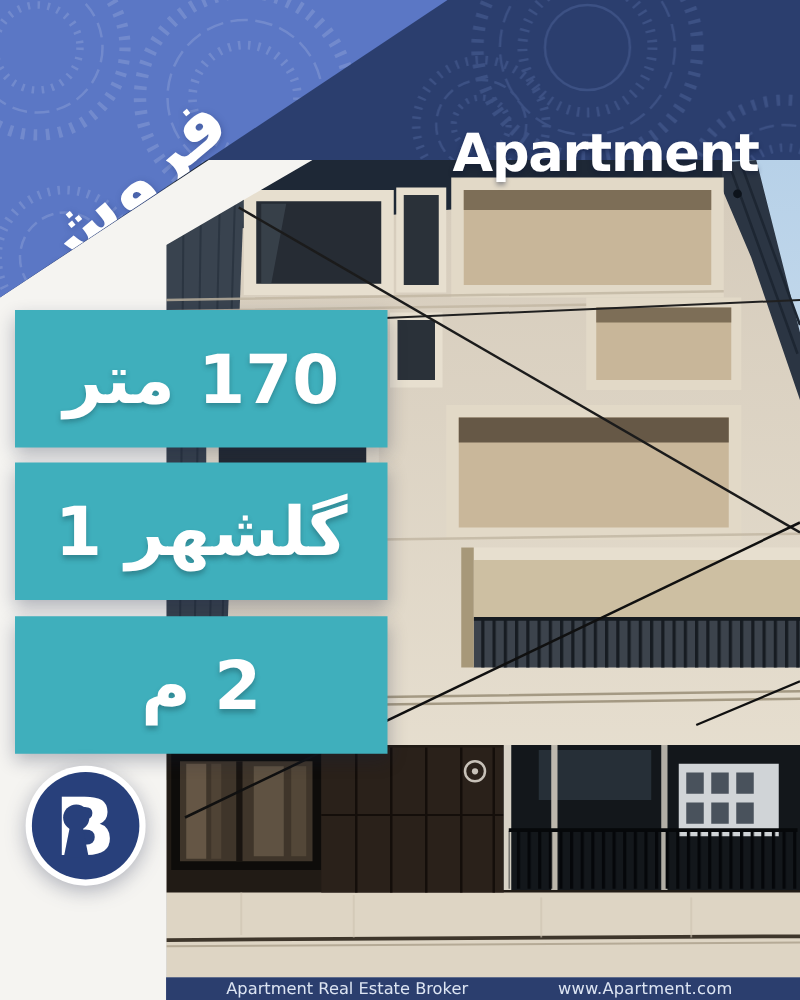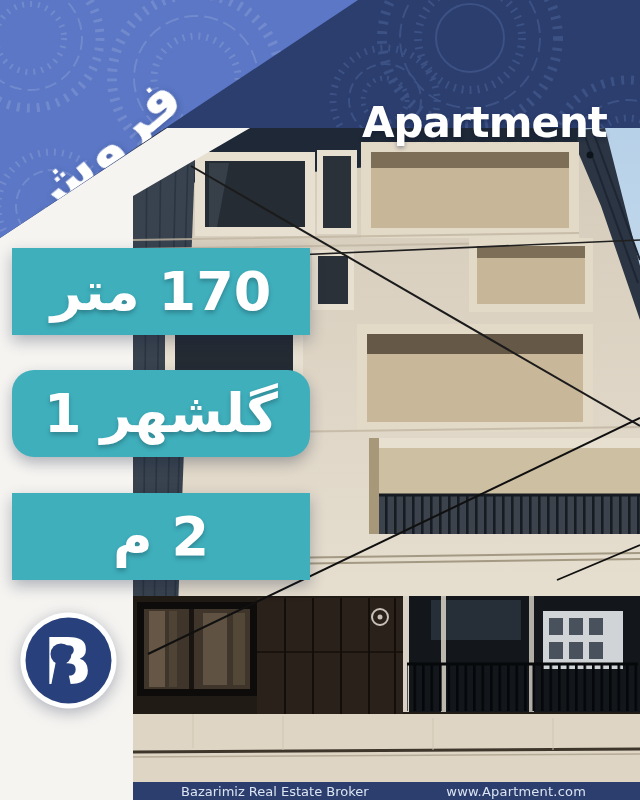--- a/index.html
+++ b/index.html
@@ -28,29 +28,29 @@
     transform:rotate(-40deg);transform-origin:center;
     color:#fff;font-size:58px;font-weight:bold;
     text-shadow:0 2px 6px rgba(30,45,100,.35);
   }
   .page-title{
     position:absolute;top:78px;right:18px;width:260px;
     text-align:left;color:#fff;font-size:42px;font-weight:bold;
     letter-spacing:-1px;text-shadow:0 2px 4px rgba(10,20,50,.4);margin-top:20px;
   }
   .badge{
-    position:absolute;left:12px;width:298px;height:87px;
+    position:absolute;left:12px;width:298px;height:110px;
     background:var(--teal,#3fafbc);
     display:flex;align-items:center;justify-content:center;
     color:#fff;font-weight:bold;font-size:54px;
     box-shadow:0 6px 14px rgba(20,30,60,.30);
     text-shadow:0 3px 4px rgba(20,60,70,.35);
   }
   .badge-area{top:248px;}
-  .badge-location{top:370px;border-radius:22px;}
+  .badge-location{top:370px;}
   .badge-price{top:493px;}
   .brand-logo{position:absolute;left:20px;top:612px;width:97px;height:97px;
     filter:drop-shadow(0 4px 8px rgba(40,50,80,.35));}
   .footer-bar{
     position:absolute;left:133px;right:0;bottom:0;height:18px;
     background:var(--navy,#2b3e6e);
     display:flex;align-items:center;justify-content:space-between;
     padding:0 54px 0 48px;box-sizing:border-box;
     color:var(--footer_text,#dce4f2);font-size:13px;
   }
@@ -221,17 +221,17 @@
     <svg width="97" height="97" viewBox="0 0 97 97">
       <circle cx="48.5" cy="48.5" r="48" fill="#ffffff"></circle>
       <circle cx="48.5" cy="48.5" r="43" fill="var(--logo_navy,#28407b)"></circle>
       <text x="48" y="72" text-anchor="middle" font-family="DejaVu Sans, Liberation Sans, sans-serif" font-size="64" font-weight="bold" fill="#ffffff">B</text>
       <circle cx="41" cy="42" r="10.5" fill="var(--logo_navy,#28407b)"></circle>
       <polygon points="36,49 46,49 51,74 31,74" fill="var(--logo_navy,#28407b)"></polygon>
     </svg>
   </div>
 
   <div class="footer-bar">
-    <span class="broker">Bazarimiz Real Estate Broker</span>
+    <span class="broker">Apartment Real Estate Broker</span>
     <span class="site">www.Apartment.com</span>
   </div>
 
 </div>
 
 </body></html>

